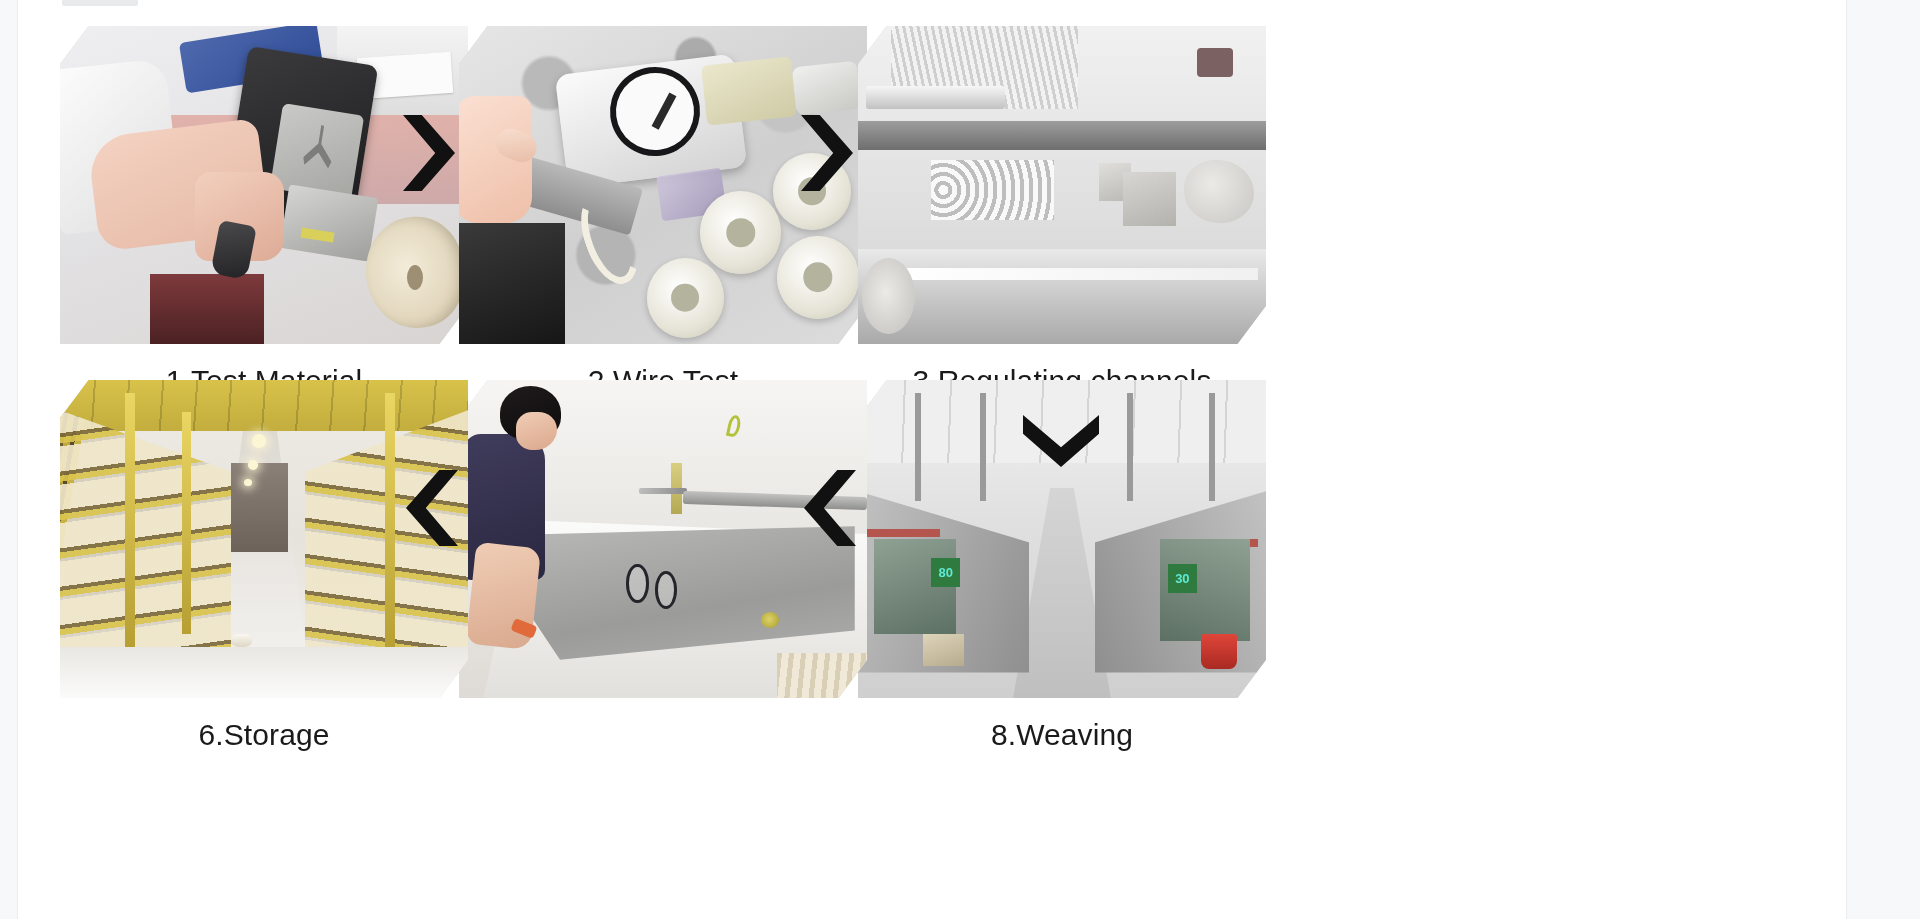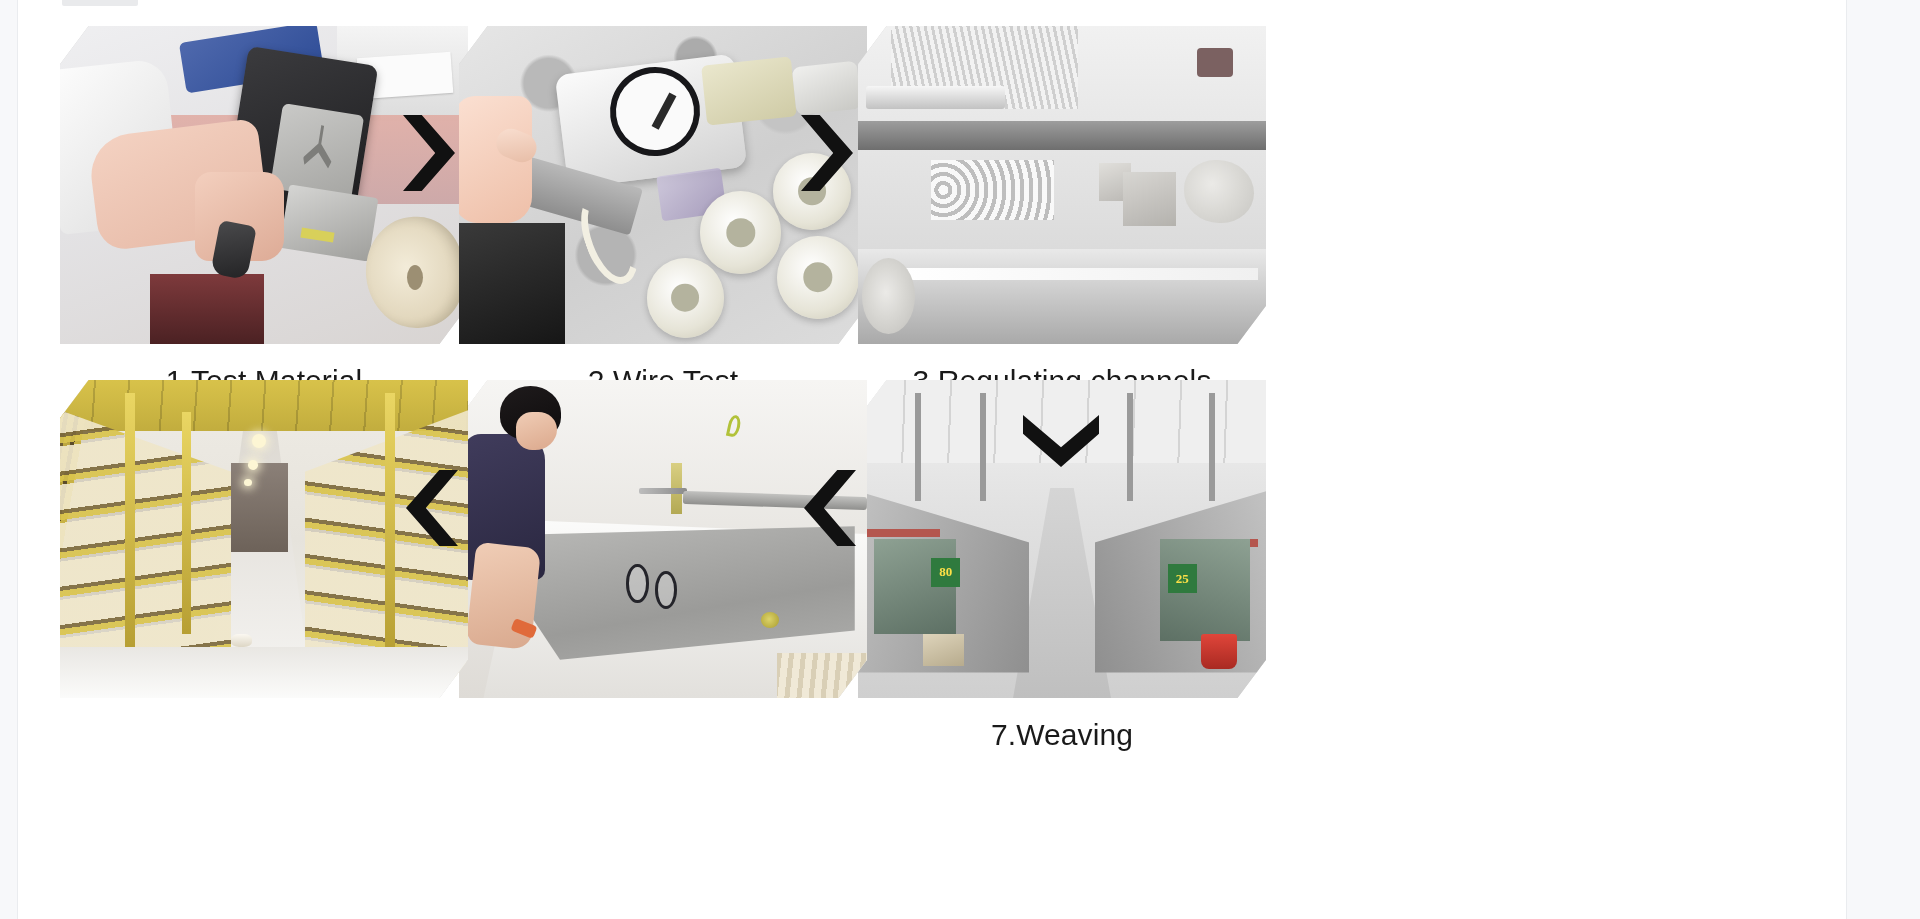--- a/index.html
+++ b/index.html
@@ -194,22 +194,22 @@
   .p4 .floor{ position:absolute; left:38%; top:34%; width:24%; height:66%;
       background:linear-gradient(180deg,#d5d5d5,#bfbfbf); clip-path:polygon(38% 0,62% 0,100% 100%,0 100%); }
   .p4 .bankL{ position:absolute; left:0; top:30%; width:42%; height:62%;
       background:linear-gradient(110deg,#c3c3c3,#8f8f8f); clip-path:polygon(0 8%,100% 34%,100% 100%,0 100%); }
   .p4 .bankR{ position:absolute; right:0; top:30%; width:42%; height:62%;
       background:linear-gradient(250deg,#c3c3c3,#8f8f8f); clip-path:polygon(100% 8%,0 34%,0 100%,100% 100%); }
   .p4 .gmL  { position:absolute; left:4%; top:50%; width:20%; height:30%;
       background:linear-gradient(160deg,#8ea193,#5d7064); }
   .p4 .gmR  { position:absolute; right:4%; top:50%; width:22%; height:32%;
       background:linear-gradient(200deg,#8ea193,#5d7064); }
-  .p4 .tag  { position:absolute; background:#2f7a3e; color:#fde047;
-      font-family:Liberation Serif, serif; font-weight:bold; font-size:13px;
+  .p4 .tag  { position:absolute; background:#2f7a3e; color:#5eead4;
+      font-family:Liberation Sans, sans-serif; font-weight:bold; font-size:13px;
       display:flex; align-items:center; justify-content:center; }
   .p4 .tagL { left:18%; top:56%; width:7%; height:9%; }
   .p4 .tagR { right:17%; top:58%; width:7%; height:9%; }
   .p4 .bucket{ position:absolute; right:7%; bottom:9%; width:9%; height:11%;
       background:linear-gradient(180deg,#e0453a,#a92a22); border-radius:3px 3px 8px 8px; }
   .p4 .carton{ position:absolute; left:16%; bottom:10%; width:10%; height:10%;
       background:linear-gradient(160deg,#ded4bb,#b7ab8d); }
   .p4 .redbar{ position:absolute; left:2%; top:47%; width:18%; height:2.5%; background:#b4564e; }
   .p4 .redbar2{position:absolute; right:2%; top:50%; width:16%; height:2.5%; background:#b4564e; }
 
@@ -371,26 +371,26 @@
           <div class="col" style="left:66%"></div>
           <div class="col" style="left:86%"></div>
           <div class="floor"></div>
           <div class="bankL"></div>
           <div class="bankR"></div>
           <div class="redbar"></div>
           <div class="redbar2"></div>
           <div class="gmL"></div>
           <div class="gmR"></div>
           <div class="tag tagL">80</div>
-          <div class="tag tagR">25</div>
+          <div class="tag tagR">30</div>
           <div class="carton"></div>
           <div class="bucket"></div>
         </div>
       </div>
-      <div class="caption">7.Weaving</div>
+      <div class="caption">8.Weaving</div>
     </div>
 
     <div class="step" id="step5">
       <div class="photo">
         <div class="p5">
           <div class="wall"></div>
           <div class="green"></div>
           <div class="post"></div>
           <div class="rod"></div>
           <div class="bar2"></div>
@@ -422,20 +422,21 @@
           <div class="postA"></div>
           <div class="postB"></div>
           <div class="postC"></div>
           <div class="lamp" style="left:47%;top:17%;width:3.4%;height:4.4%;"></div>
           <div class="lamp" style="left:46%;top:25%;width:2.6%;height:3.2%;"></div>
           <div class="lamp" style="left:45%;top:31%;width:2%;height:2.4%;"></div>
           <div class="rolls" style="left:42%;bottom:16%;width:5%;height:4%;"></div>
           <div class="floor"></div>
         </div>
       </div>
+      <div class="caption">6.Storage</div>
     </div>
 
     <div class="chev right" id="arrow-1-2"></div>
     <div class="chev right" id="arrow-2-3"></div>
     <div class="chev down" id="arrow-3-4"></div>
     <div class="chev left" id="arrow-4-5"></div>
     <div class="chev left" id="arrow-5-6"></div>
 
   </div>
 </div>

